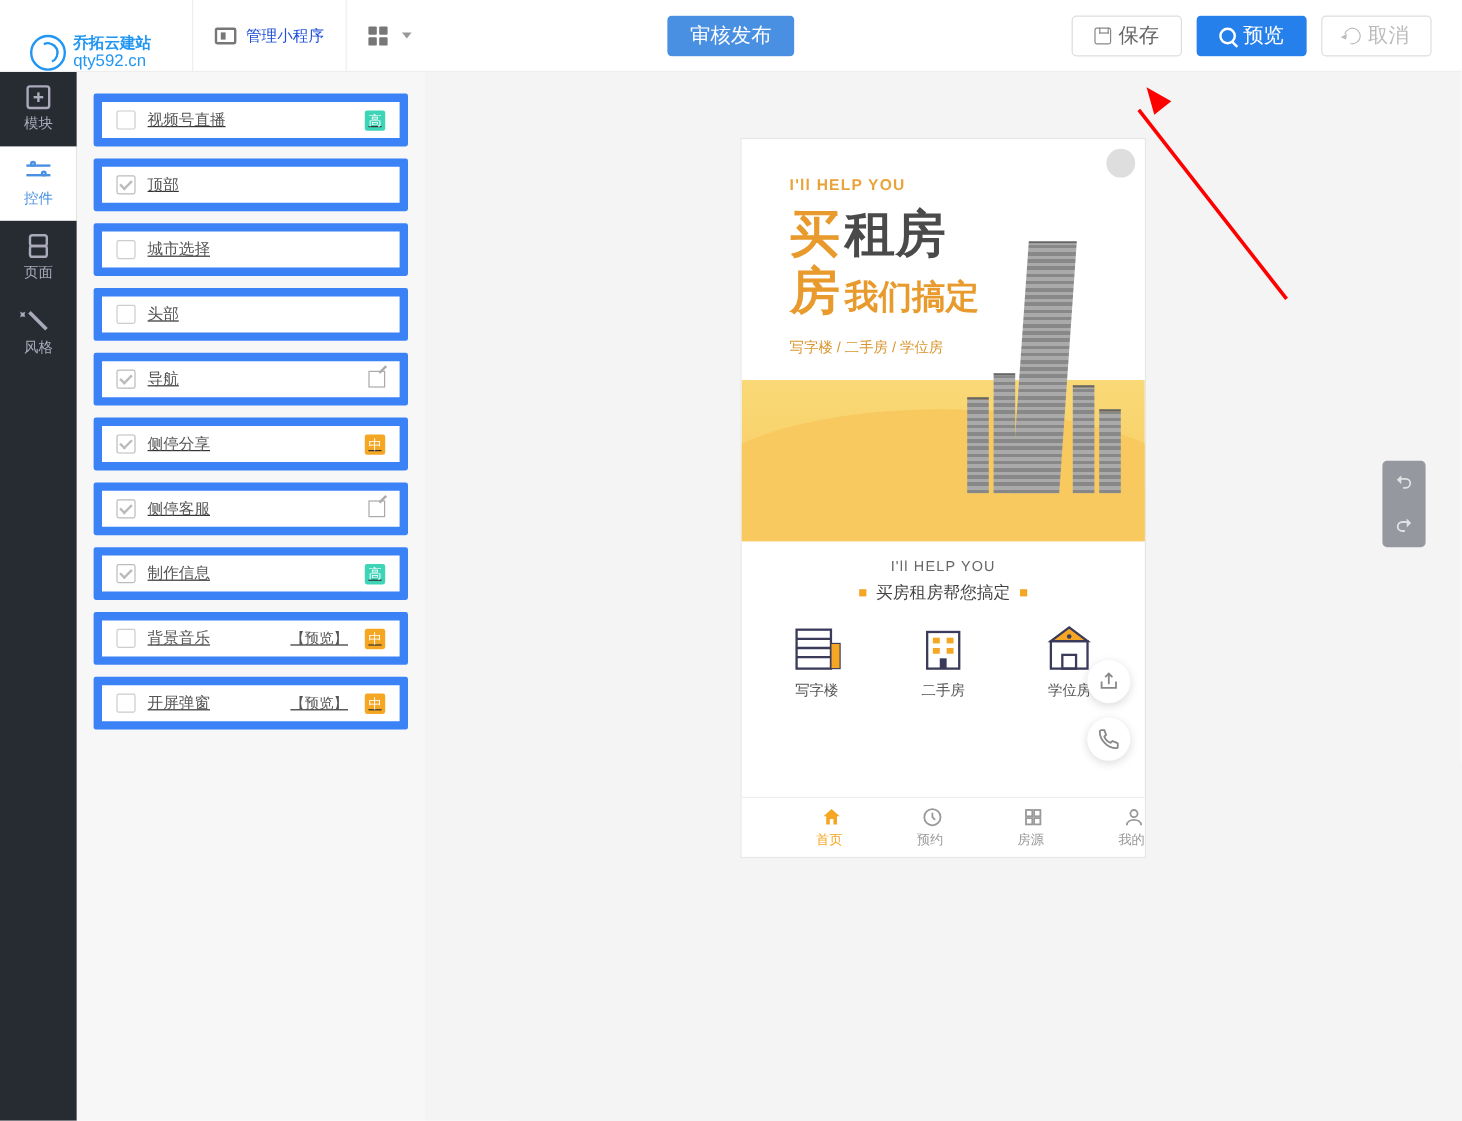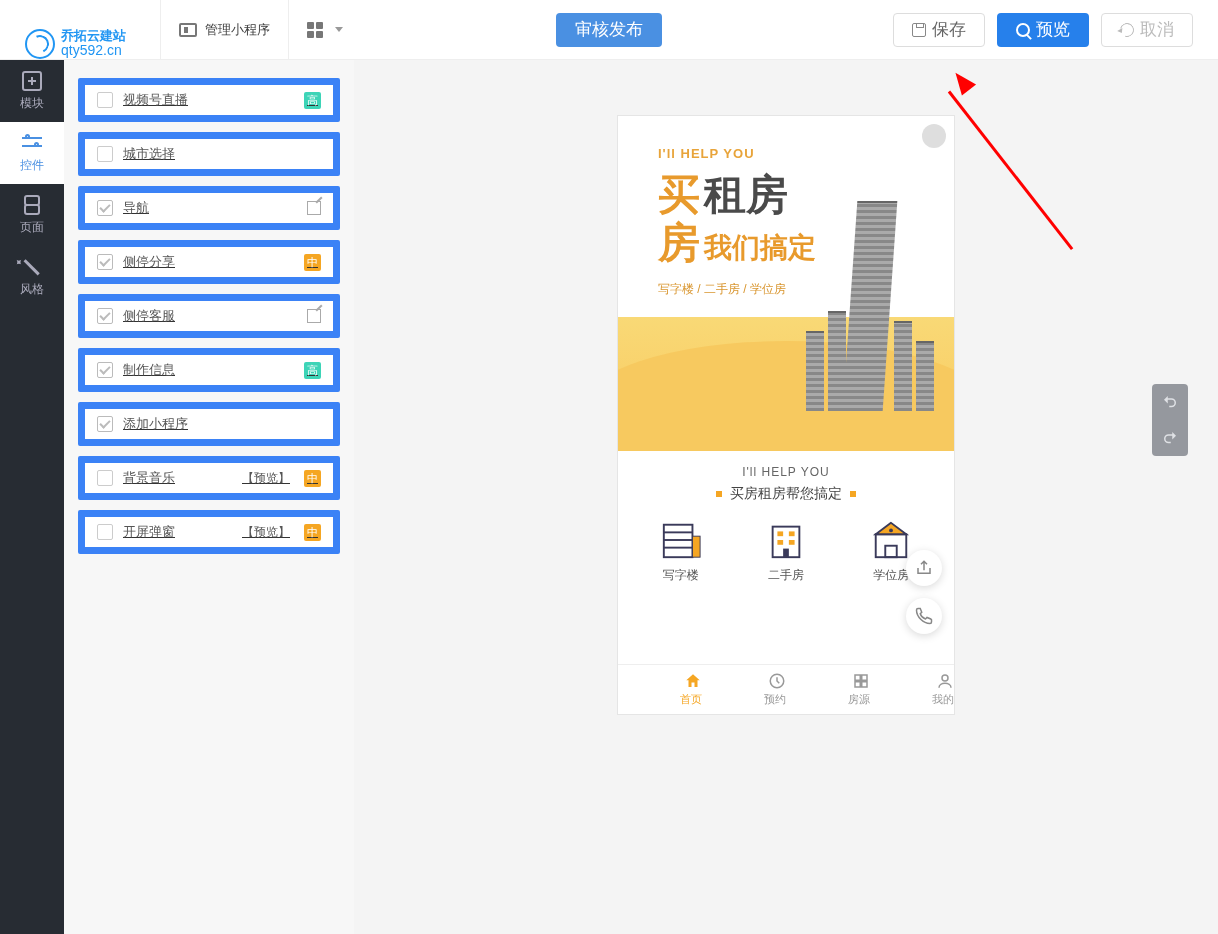--- a/index.html
+++ b/index.html
@@ -5,21 +5,21 @@
 * { box-sizing: border-box; margin: 0; padding: 0; }
 body { font-family: -apple-system, "PingFang SC", "Microsoft YaHei", sans-serif; font-size: 13px; color: #333; background: #fff; width: 1218px; height: 934px; overflow: hidden; }
 
 .topbar { height: 60px; border-bottom: 1px solid #eee; display: flex; align-items: center; padding: 0 25px 0 0; background: #fff; position: relative; z-index: 5;}
 .logo { width: 140px; display: flex; align-items: center; gap: 6px; padding-left: 25px; margin-top: 28px;}
 .logo-icon { width: 30px; height: 30px; border-radius: 50%; border: 2px solid #2196f3; position: relative; }
 .logo-icon::after { content:''; position:absolute; inset:4px; border:2px solid #2196f3; border-radius:50%; border-left-color:transparent; border-bottom-color:transparent; transform:rotate(20deg);}
 .logo-text { display:flex; flex-direction:column; line-height:1.1;}
 .logo-main { font-size:13px; font-weight:bold; color:#2196f3;}
 .logo-sub { font-size:14px; color:#2196f3;}
-.top-item { display:flex; align-items:center; gap:8px; padding:0 18px; height:60px; border-left:1px solid #eee; color:#404040; cursor:pointer;}
+.top-item { display:flex; align-items:center; gap:8px; padding:0 18px; height:60px; border-left:1px solid #eee; color:#1d4ed8; cursor:pointer;}
 .top-item.after-sidebar { margin-left: 20px; }
 .top-icon-box { width:18px; height:14px; border:2px solid #777; border-radius:2px; position:relative;}
 .top-icon-box::after { content:''; position:absolute; left:3px; top:2px; bottom:2px; width:4px; background:#777;}
 .top-grid { width:16px; height:16px; display:grid; grid-template:1fr 1fr/1fr 1fr; gap:2px;}
 .top-grid span { background:#777; border-radius:1px;}
 .chev { width:0; height:0; border-left:4px solid transparent; border-right:4px solid transparent; border-top:5px solid #999; margin-left:4px;}
 .flex-spacer { flex:1; }
 .center-btn { position:absolute; left:50%; transform:translateX(-50%); }
 .btn { height:34px; padding:0 18px; border-radius:4px; display:flex; align-items:center; gap:6px; font-size:17px; cursor:pointer; border:1px solid transparent;}
 .btn.primary { background:#4a90e2; color:#fff;}
@@ -178,46 +178,50 @@
     </div>
   </div>
 
   <div class="panel" id="controls-panel">
       <div class="control-item">
         <div class="cbox"></div>
         <div class="ci-label">视频号直播</div>
         <span class="badge gao">高</span>
       </div>
       <div class="control-item">
+        <div class="cbox on"></div>
+        <div class="ci-label">顶部</div>
+      </div>
+      <div class="control-item">
         <div class="cbox"></div>
         <div class="ci-label">城市选择</div>
+      </div>
+      <div class="control-item">
+        <div class="cbox"></div>
+        <div class="ci-label">头部</div>
       </div>
       <div class="control-item">
         <div class="cbox on"></div>
         <div class="ci-label">导航</div>
         <span class="edit-icon"></span>
       </div>
       <div class="control-item">
         <div class="cbox on"></div>
         <div class="ci-label">侧停分享</div>
         <span class="badge zhong">中</span>
       </div>
       <div class="control-item">
         <div class="cbox on"></div>
         <div class="ci-label">侧停客服</div>
         <span class="edit-icon"></span>
       </div>
       <div class="control-item">
         <div class="cbox on"></div>
         <div class="ci-label">制作信息</div>
         <span class="badge gao">高</span>
-      </div>
-      <div class="control-item">
-        <div class="cbox on"></div>
-        <div class="ci-label">添加小程序</div>
       </div>
       <div class="control-item">
         <div class="cbox"></div>
         <div class="ci-label">背景音乐</div>
         <span class="preview-tag">【预览】</span>
         <span class="badge zhong">中</span>
       </div>
       <div class="control-item">
         <div class="cbox"></div>
         <div class="ci-label">开屏弹窗</div>

